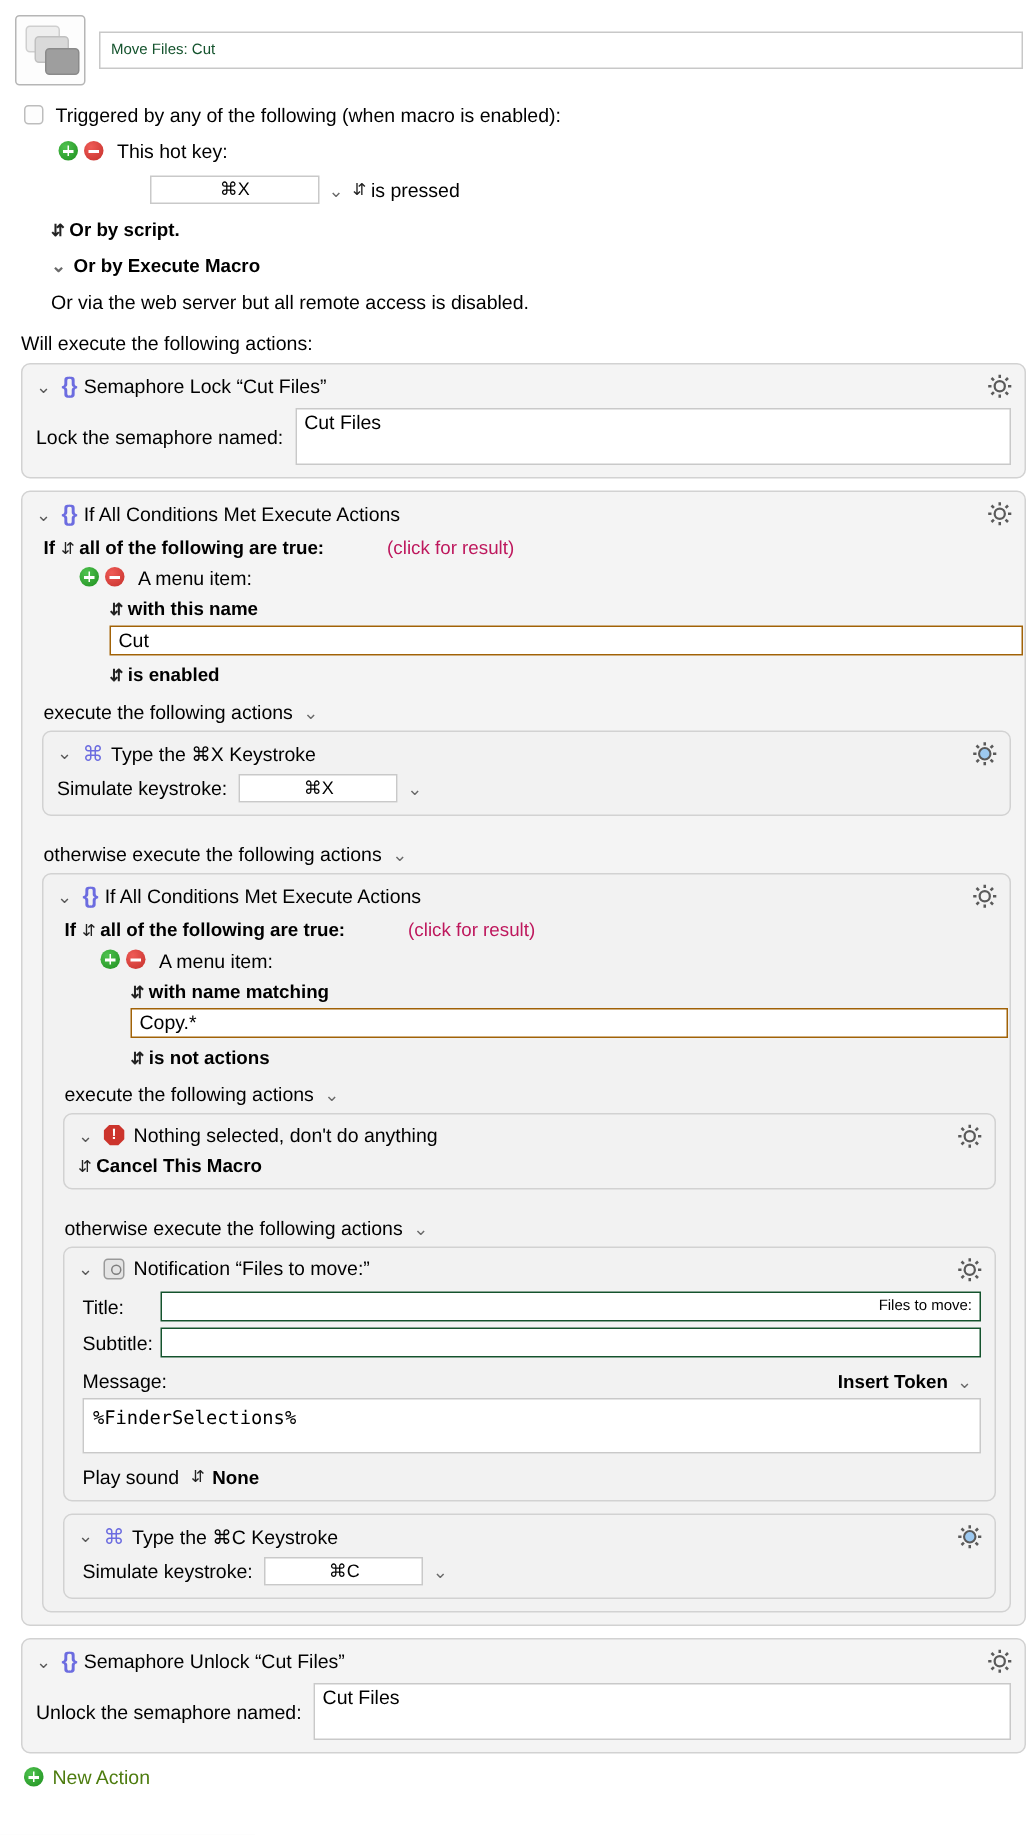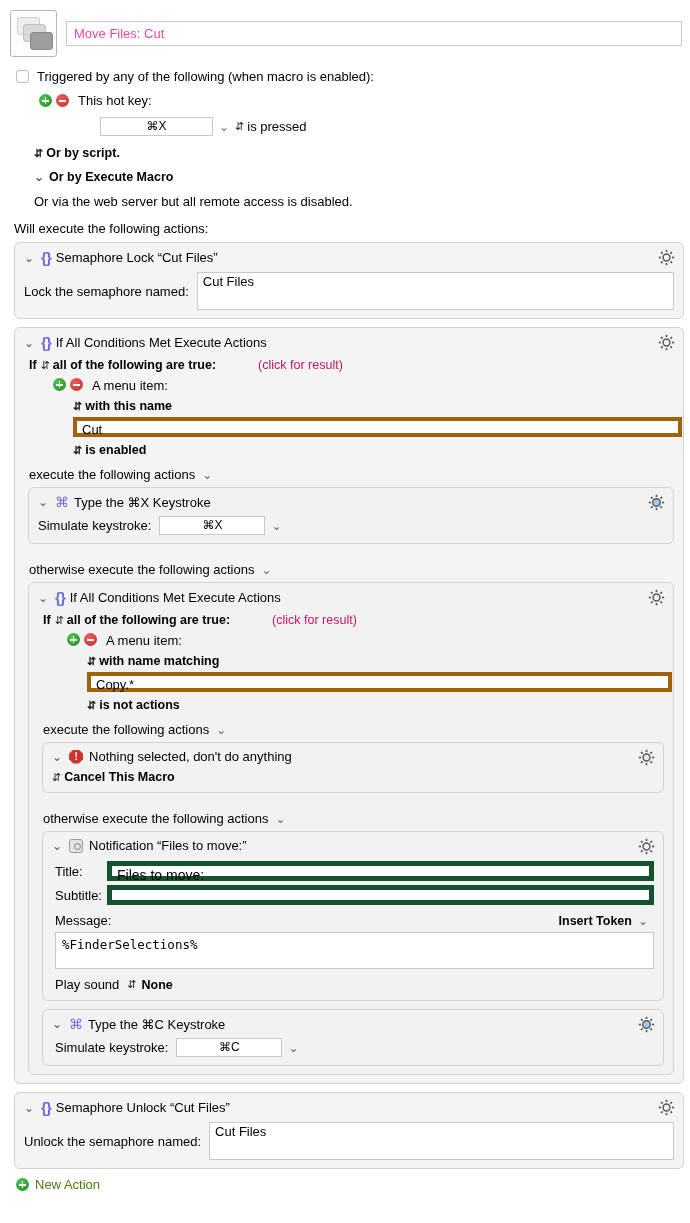--- a/index.html
+++ b/index.html
@@ -22,21 +22,21 @@
     background: #fdfdfd; position: relative; overflow: hidden;
   }
   .macro-icon i { position: absolute; display: block; border-radius: 3px; }
   .mi1 { left: 6px;  top: 6px;  width: 23px; height: 18px; background: #eeeeee; border: 1px solid #cfcfcf; }
   .mi2 { left: 12px; top: 13px; width: 23px; height: 18px; background: #d9d9d9; border: 1px solid #c0c0c0; }
   .mi3 { left: 19px; top: 21px; width: 23px; height: 18px; background: #9e9e9e; border: 1px solid #8a8a8a; }
   .title-field {
     margin-left: 9px; margin-top: 11px; flex: 1;
     height: 25px; line-height: 23px;
     border: 1px solid #c8c8c8; background: #ffffff;
-    padding: 0 7px; font-size: 13px; color: #ec4899;
+    padding: 0 7px; font-size: 10px; color: #14532d;
   }
 
   
   .trigger { padding: 12px 0 0 16px; }
   .row { display: flex; align-items: center; }
   .chk {
     width: 13px; height: 13px; flex: 0 0 13px;
     border: 1px solid #bdbdbd; border-radius: 3px;
     background: #fdfdfd; margin-right: 8px;
   }
@@ -120,34 +120,34 @@
   
   .ifrow { display: flex; align-items: center; padding: 3px 0 0 14px; }
   .ifbold { font-weight: bold; font-size: 12.5px; }
   .hint { color: #be185d; font-size: 12.5px; margin-left: 42px; }
   .cond { margin-left: 38px; margin-top: 6px; }
   .cond .row2 { display: flex; align-items: flex-start; }
   .cond-sub { margin-left: 20px; margin-top: 6px; font-weight: bold; font-size: 12.5px; }
   .cond-input {
     margin-left: 20px; margin-top: 4px; margin-right: 1px;
     height: 20px; line-height: 18px;
-    border: 4px solid #a16207; background: #ffffff;
+    border: 1px solid #a16207; background: #ffffff;
     padding: 0 5px; font-size: 13px;
   }
   .execline { display: flex; align-items: center; padding: 10px 0 5px 14px; font-size: 13px; }
   .execline .chev { margin-left: 7px; }
   .nestwrap { padding: 0 9px 0 13px; }
 
   
   .nrow { display: flex; align-items: center; margin-top: 4px; }
   .nlabel { width: 52px; font-size: 13px; }
   .ninput {
     flex: 1; height: 20px; line-height: 18px;
-    border: 5px solid #14532d; background: #ffffff;
-    padding: 0 5px; font-size: 14px;
+    border: 1px solid #14532d; background: #ffffff;
+    padding: 0 5px; font-size: 10px; text-align: right;
   }
   .msgrow { display: flex; align-items: center; justify-content: space-between; margin-top: 8px; }
   .token { font-size: 12.5px; font-weight: bold; }
   .msgarea {
     margin-top: 4px; height: 37px;
     border: 1px solid #c9c9c9; background: #ffffff;
     padding: 4px 6px; font-family: "DejaVu Sans Mono", monospace; font-size: 12.5px;
   }
   .sound { display: flex; align-items: center; margin-top: 8px; font-size: 13px; }
   .sound .bold { margin-left: 2px; }

